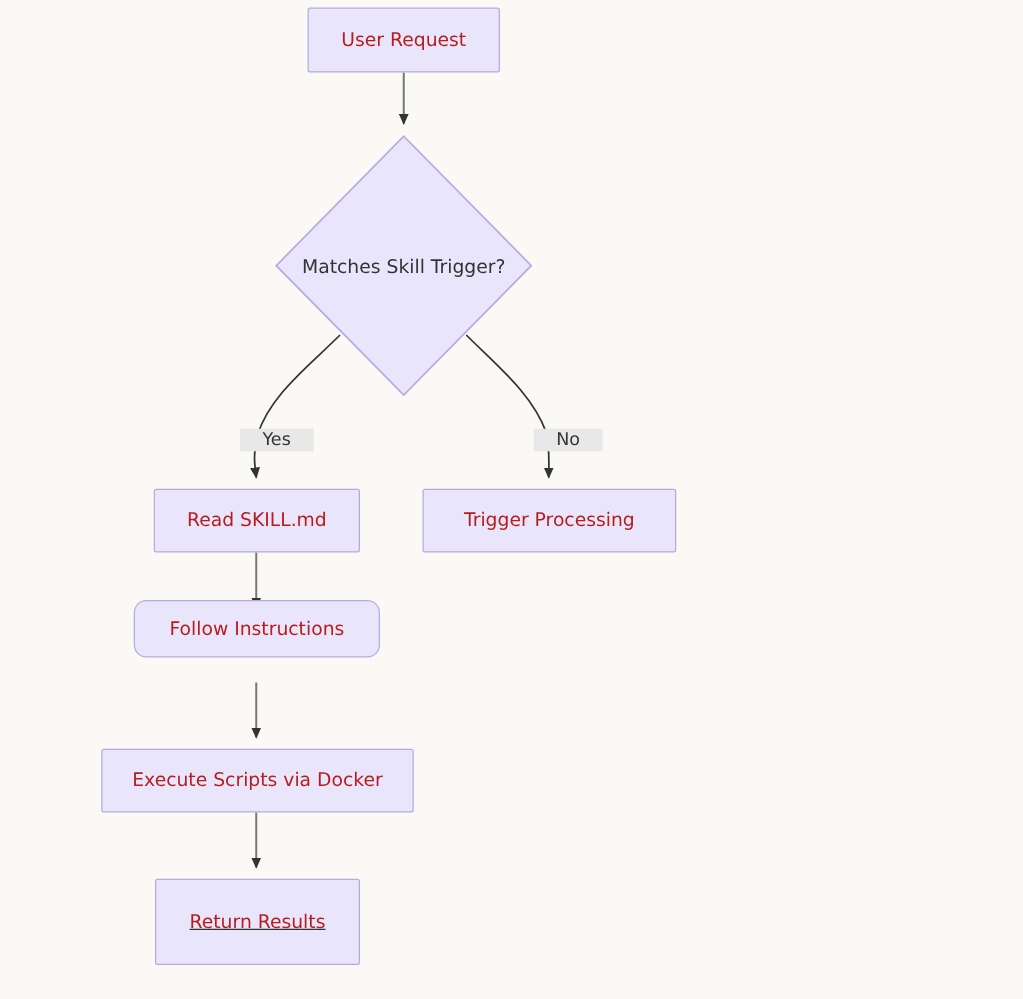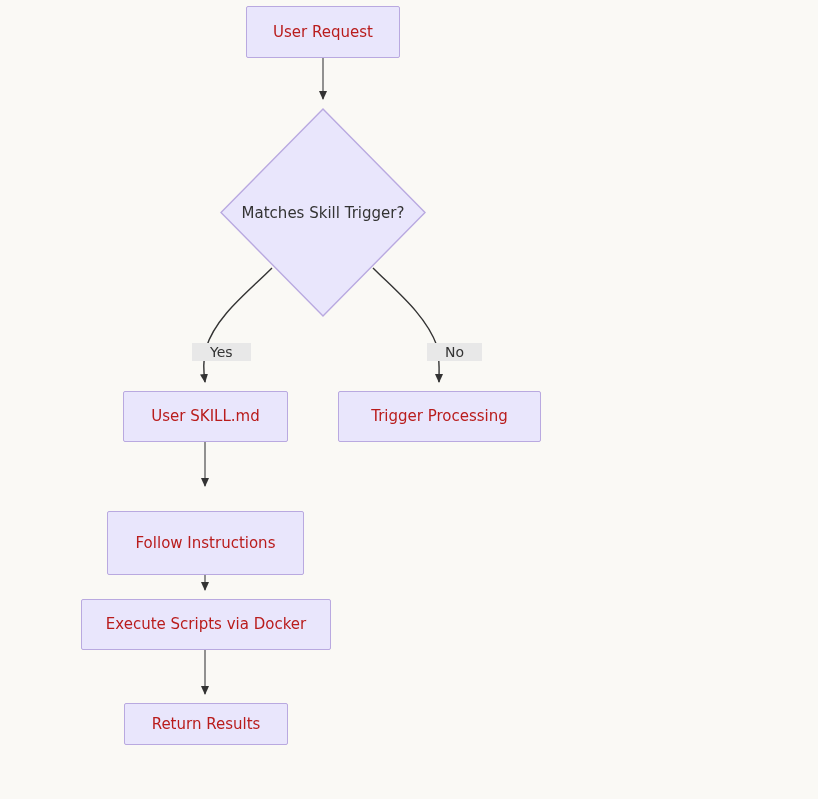--- a/index.html
+++ b/index.html
@@ -109,36 +109,36 @@
   </div>
 
   <div class="diamond-wrap" style="left:220px; top:108px;">
     <svg class="diamond-shape" viewBox="0 0 206 209" width="206" height="209" xmlns="http://www.w3.org/2000/svg">
       <polygon points="103,1 205,104.5 103,208 1,104.5" fill="#e9e6fc" stroke="#b9a9e0" stroke-width="1.4"></polygon>
     </svg>
     <div class="diamond-text">Matches Skill Trigger?</div>
   </div>
 
   <div class="node" style="left:123px; top:391px; width:165px; height:51px;">
-    <span class="node-label">User SKILL.md</span>
+    <span class="node-label">Read SKILL.md</span>
   </div>
 
   <div class="node" style="left:338px; top:391px; width:203px; height:51px;">
     <span class="node-label">Trigger Processing</span>
   </div>
 
-  <div class="node" style="left:107px; top:511px; width:197px; height:64px;">
+  <div class="node" style="left:107px; top:480px; width:197px; height:46px;border-radius:10px;">
     <span class="node-label">Follow Instructions</span>
   </div>
 
   <div class="node" style="left:81px; top:599px; width:250px; height:51px;">
     <span class="node-label">Execute Scripts via Docker</span>
   </div>
 
-  <div class="node" style="left:124px; top:703px; width:164px; height:42px;">
+  <div class="node" style="left:124px; top:703px; width:164px; height:69px;text-decoration:underline;">
     <span class="node-label">Return Results</span>
   </div>
 
   <div class="edge-label" style="left:192px; top:343px;">Yes</div>
 
   <div class="edge-label" style="left:427px; top:343px;">No</div>
 
 </div>
 
 </body></html>

